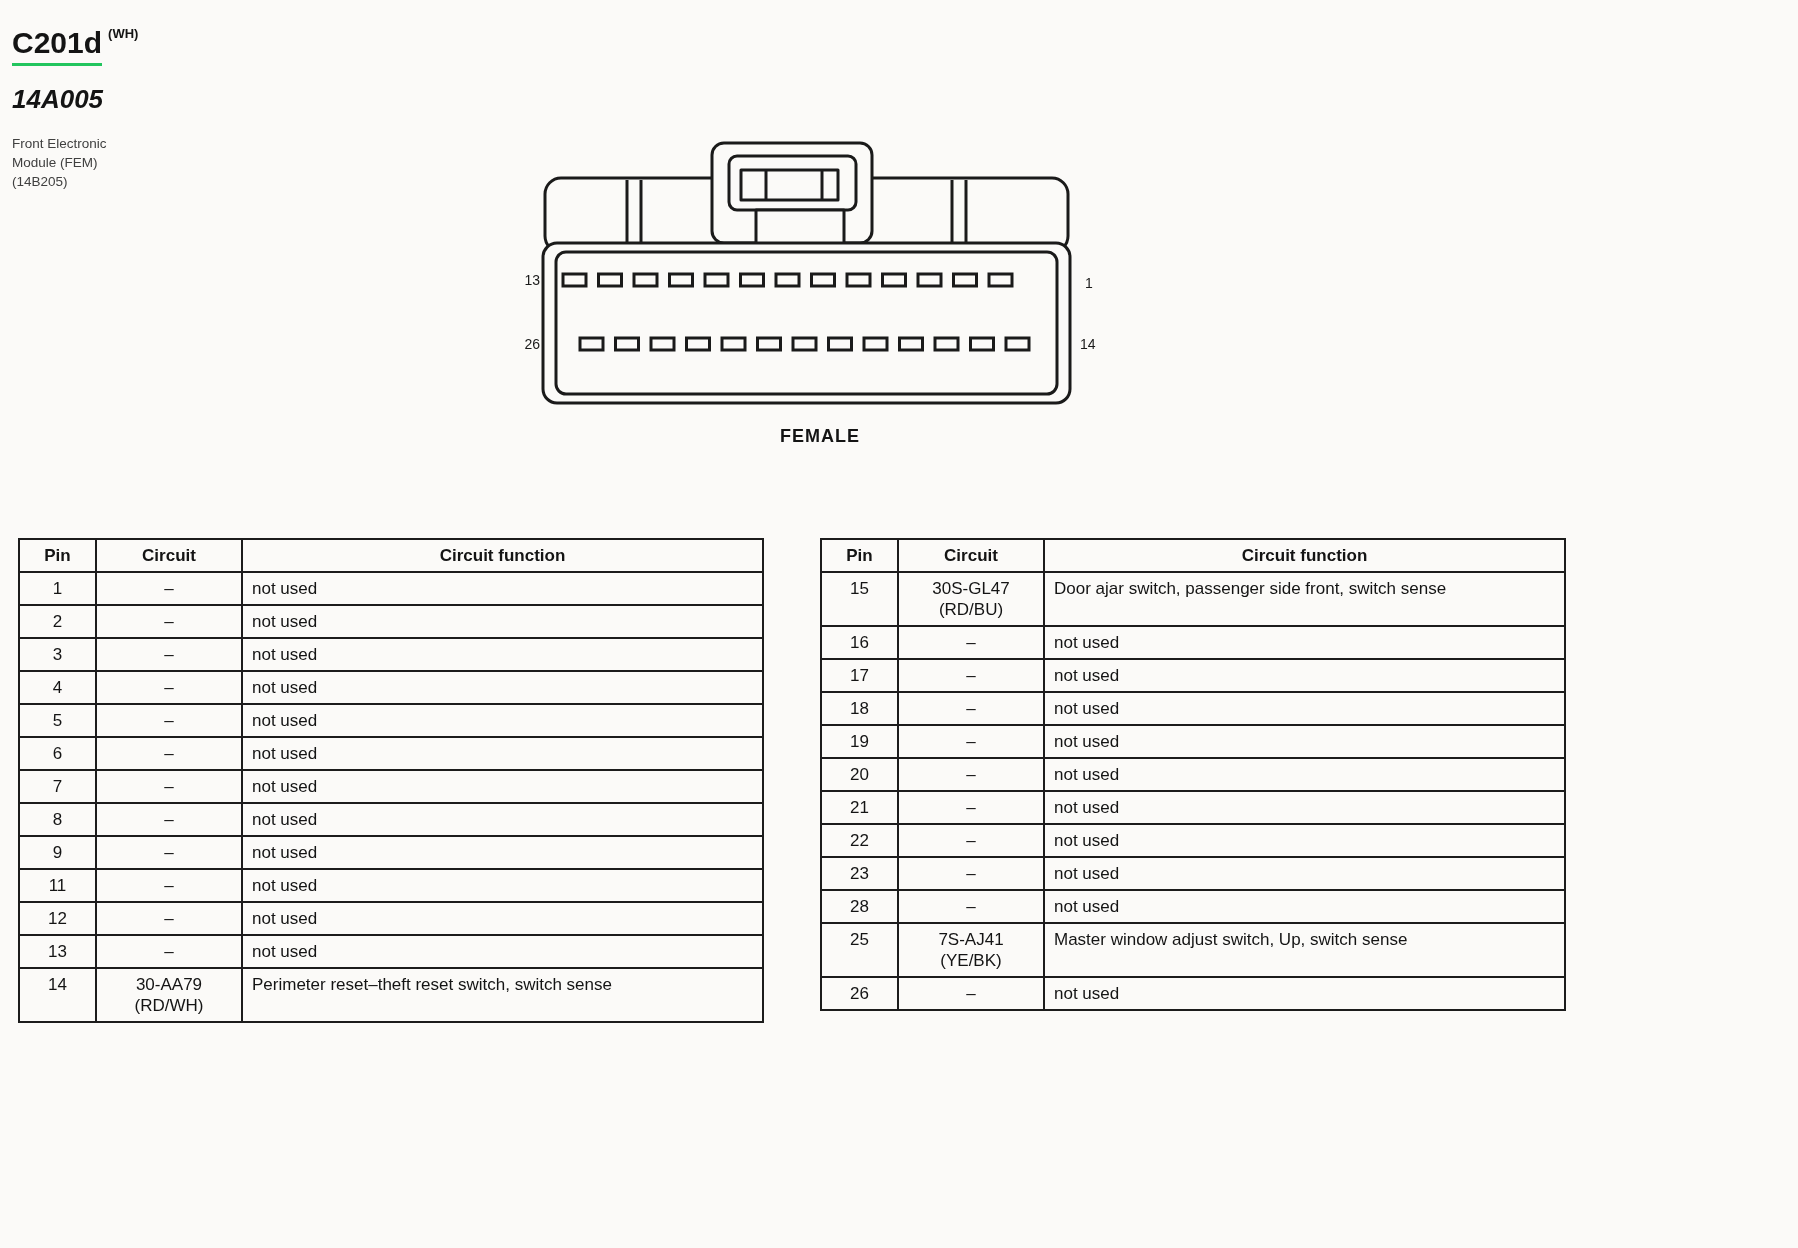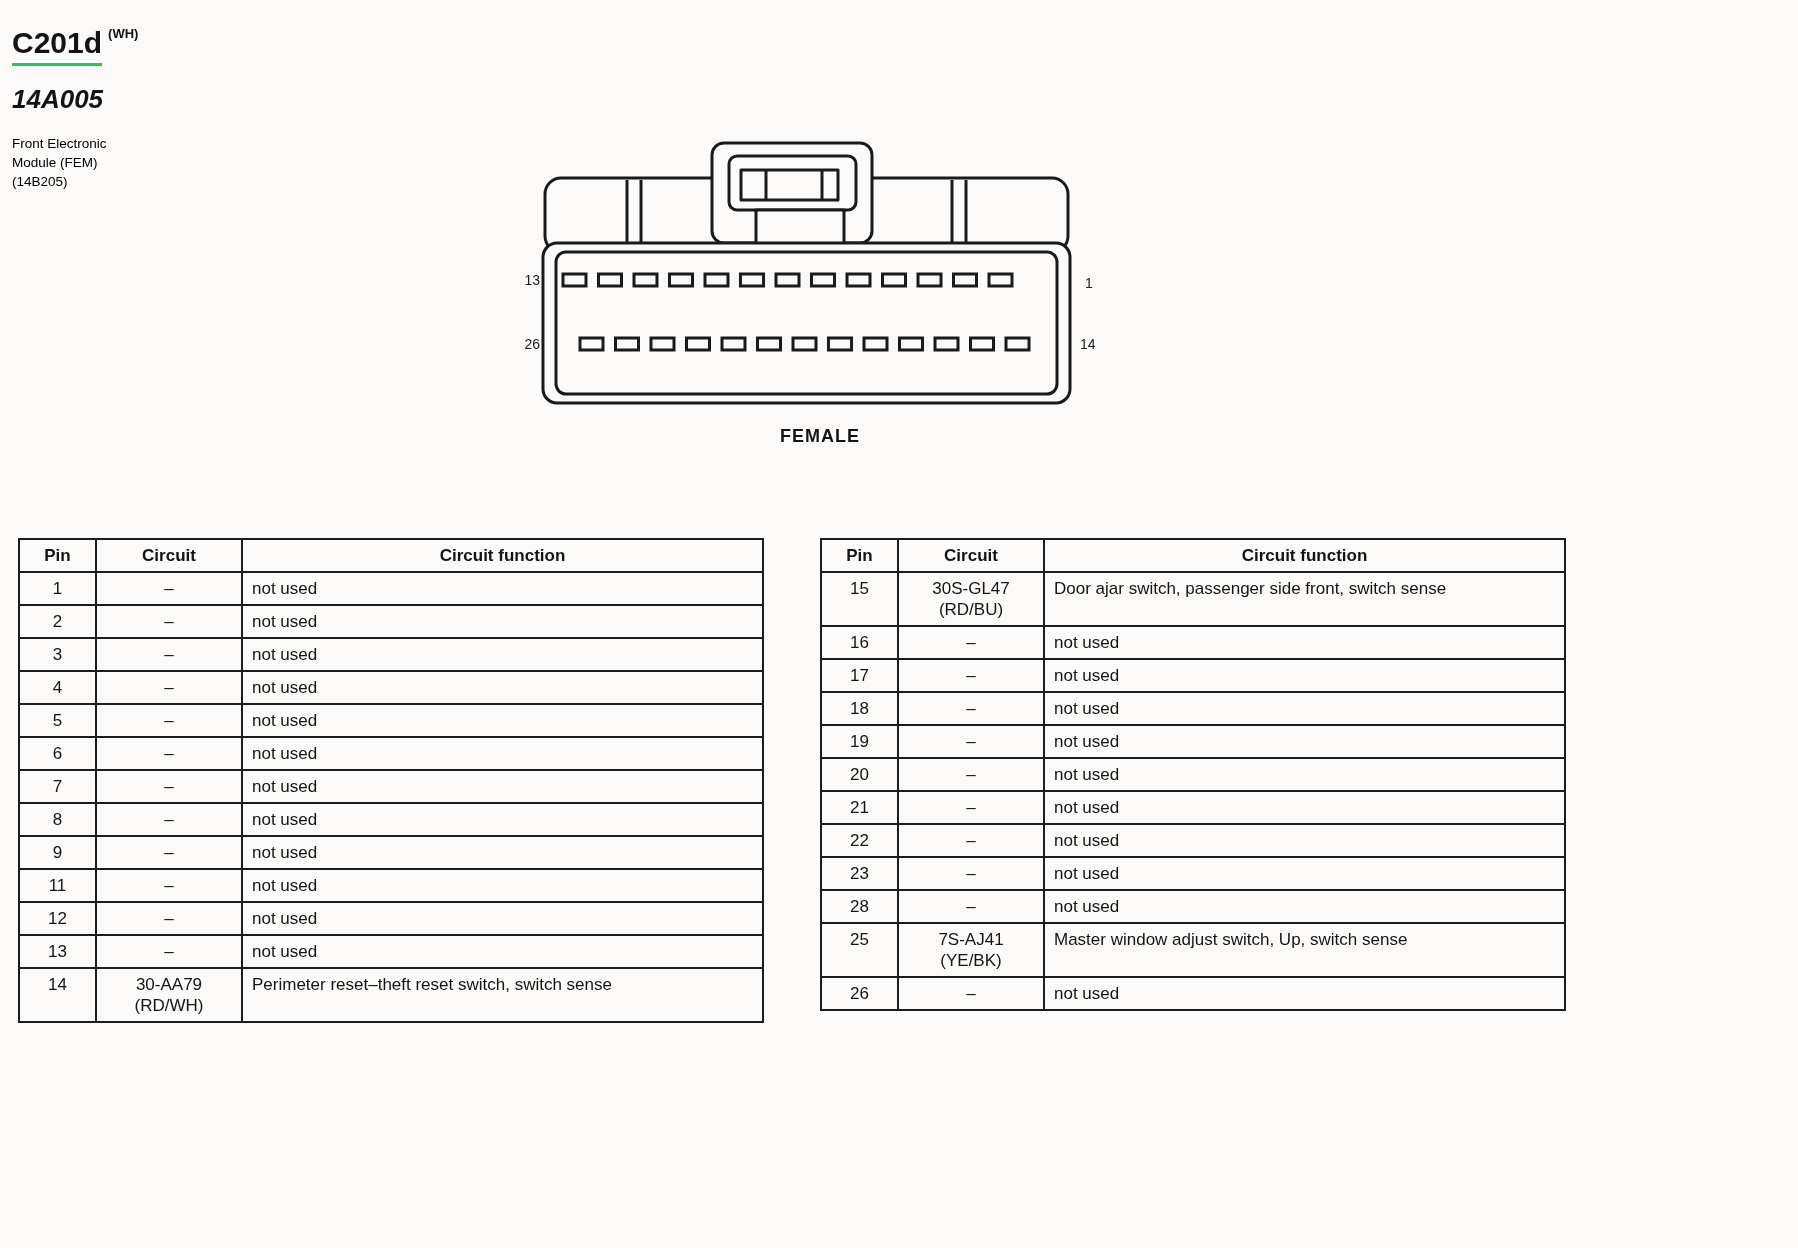--- a/index.html
+++ b/index.html
@@ -25,21 +25,21 @@
   .connector-id sup{
     font-size:13px;font-weight:bold;
     position:relative;top:-4px;left:6px;
   }
   .part-number{
     position:absolute;left:12px;top:84px;
     font-size:26px;font-weight:bold;font-style:italic;
   }
   .module-label{
     position:absolute;left:12px;top:134px;
-    font-size:13.5px;line-height:19px;color:#000000;
+    font-size:13.5px;line-height:19px;color:#404040;
   }
   
   .connector-svg{position:absolute;left:500px;top:130px;width:640px;height:330px;}
   .connector-svg .outline{fill:none;stroke:#1a1a1a;stroke-width:3;stroke-linejoin:round;}
   .connector-svg .filled{fill:#fbfaf8;stroke:#1a1a1a;stroke-width:3;stroke-linejoin:round;}
   .connector-svg text{
     font-family:"Liberation Sans","DejaVu Sans",sans-serif;
     font-size:14px;fill:#1a1a1a;
   }
   .connector-svg #top-pin-row rect,

